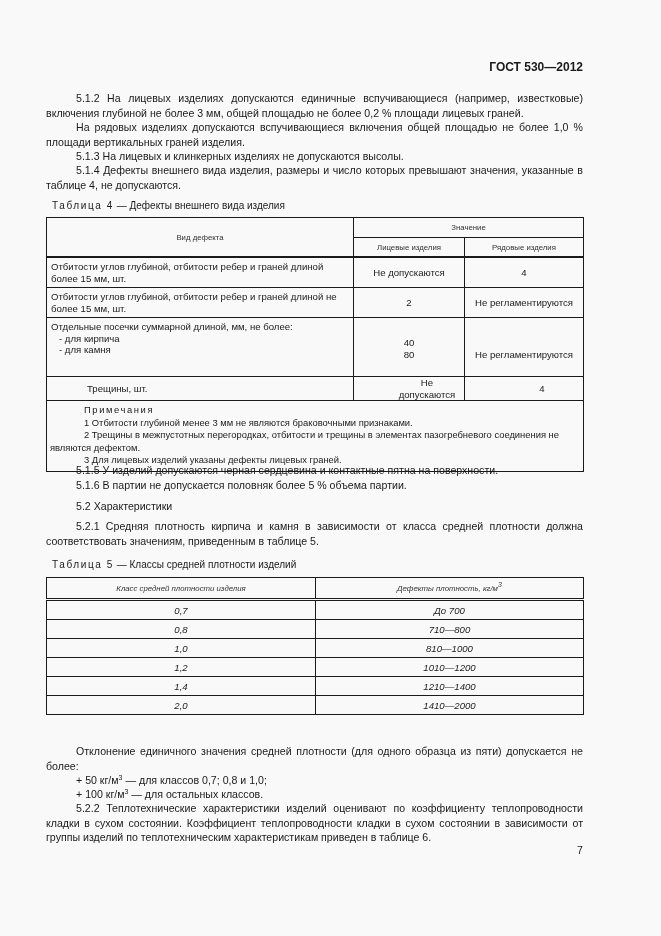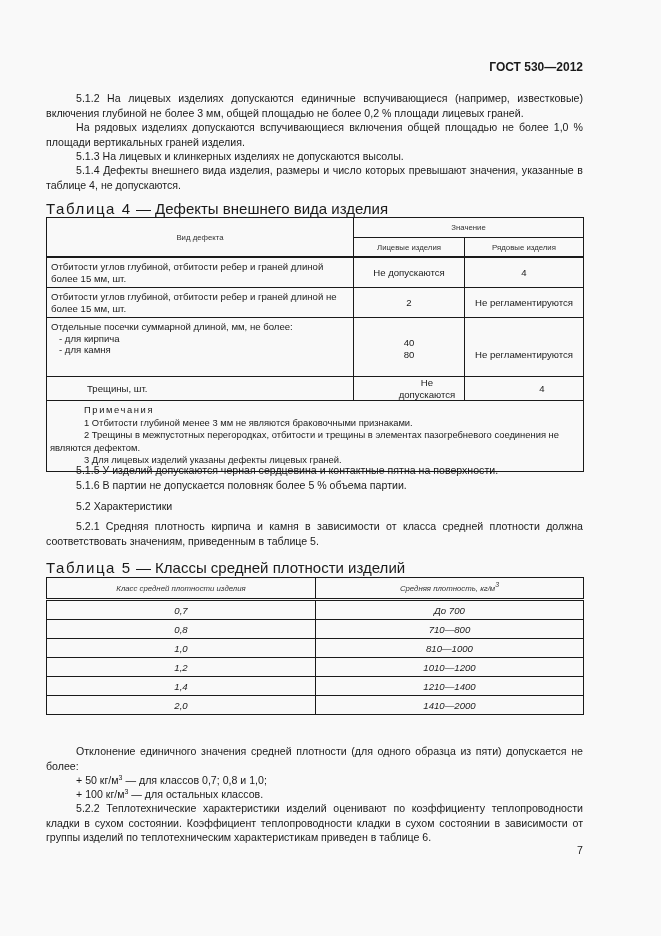--- a/index.html
+++ b/index.html
@@ -5,21 +5,21 @@
   html, body { margin: 0; padding: 0; }
   body {
     width: 661px; height: 936px; background: #f9f9f9; position: relative; overflow: hidden;
     font-family: "Liberation Sans", sans-serif; color: #1a1a1a;
   }
   .abs { position: absolute; }
   .doc-header { left: 460px; top: 60px; width: 123px; text-align: right; font-weight: bold; font-size: 12px; }
   .para { position: absolute; left: 46px; width: 537px; font-size: 10.6px; line-height: 14.5px; text-align: justify; }
   .indent { text-indent: 30px; }
   .para-line { display: block; }
-  .caption { position: absolute; left: 46px; font-size: 15px; }
+  .caption { position: absolute; left: 52px; font-size: 10px; }
   .caption .spaced { letter-spacing: 1.6px; }
   .section-title { position: absolute; left: 76px; font-size: 10.6px; font-weight: normal; }
 
   table { border-collapse: collapse; position: absolute; left: 46px; width: 537px; table-layout: fixed; }
   td, th { border: 1px solid #1a1a1a; padding: 0 4px; font-weight: normal; }
 
   
   #t4 { top: 217px; }
   #t4 th { font-size: 7.8px; color: #333; text-align: center; }
   #t4 td { font-size: 9.6px; line-height: 11.5px; }
@@ -123,21 +123,21 @@
 </div>
 
 <table id="t5">
   <colgroup>
       <col style="width:269px">
       <col style="width:268px">
     </colgroup>
   <tbody>
       <tr>
     <th>Класс средней плотности изделия</th>
-    <th><span>Средняя плотность, кг/м</span><sup>3</sup></th>
+    <th><span>Дефекты плотность, кг/м</span><sup>3</sup></th>
   </tr>
   <tr>
         <td>0,7</td>
         <td>До 700</td>
       </tr>
   <tr>
         <td>0,8</td>
         <td>710—800</td>
       </tr>
   <tr>

